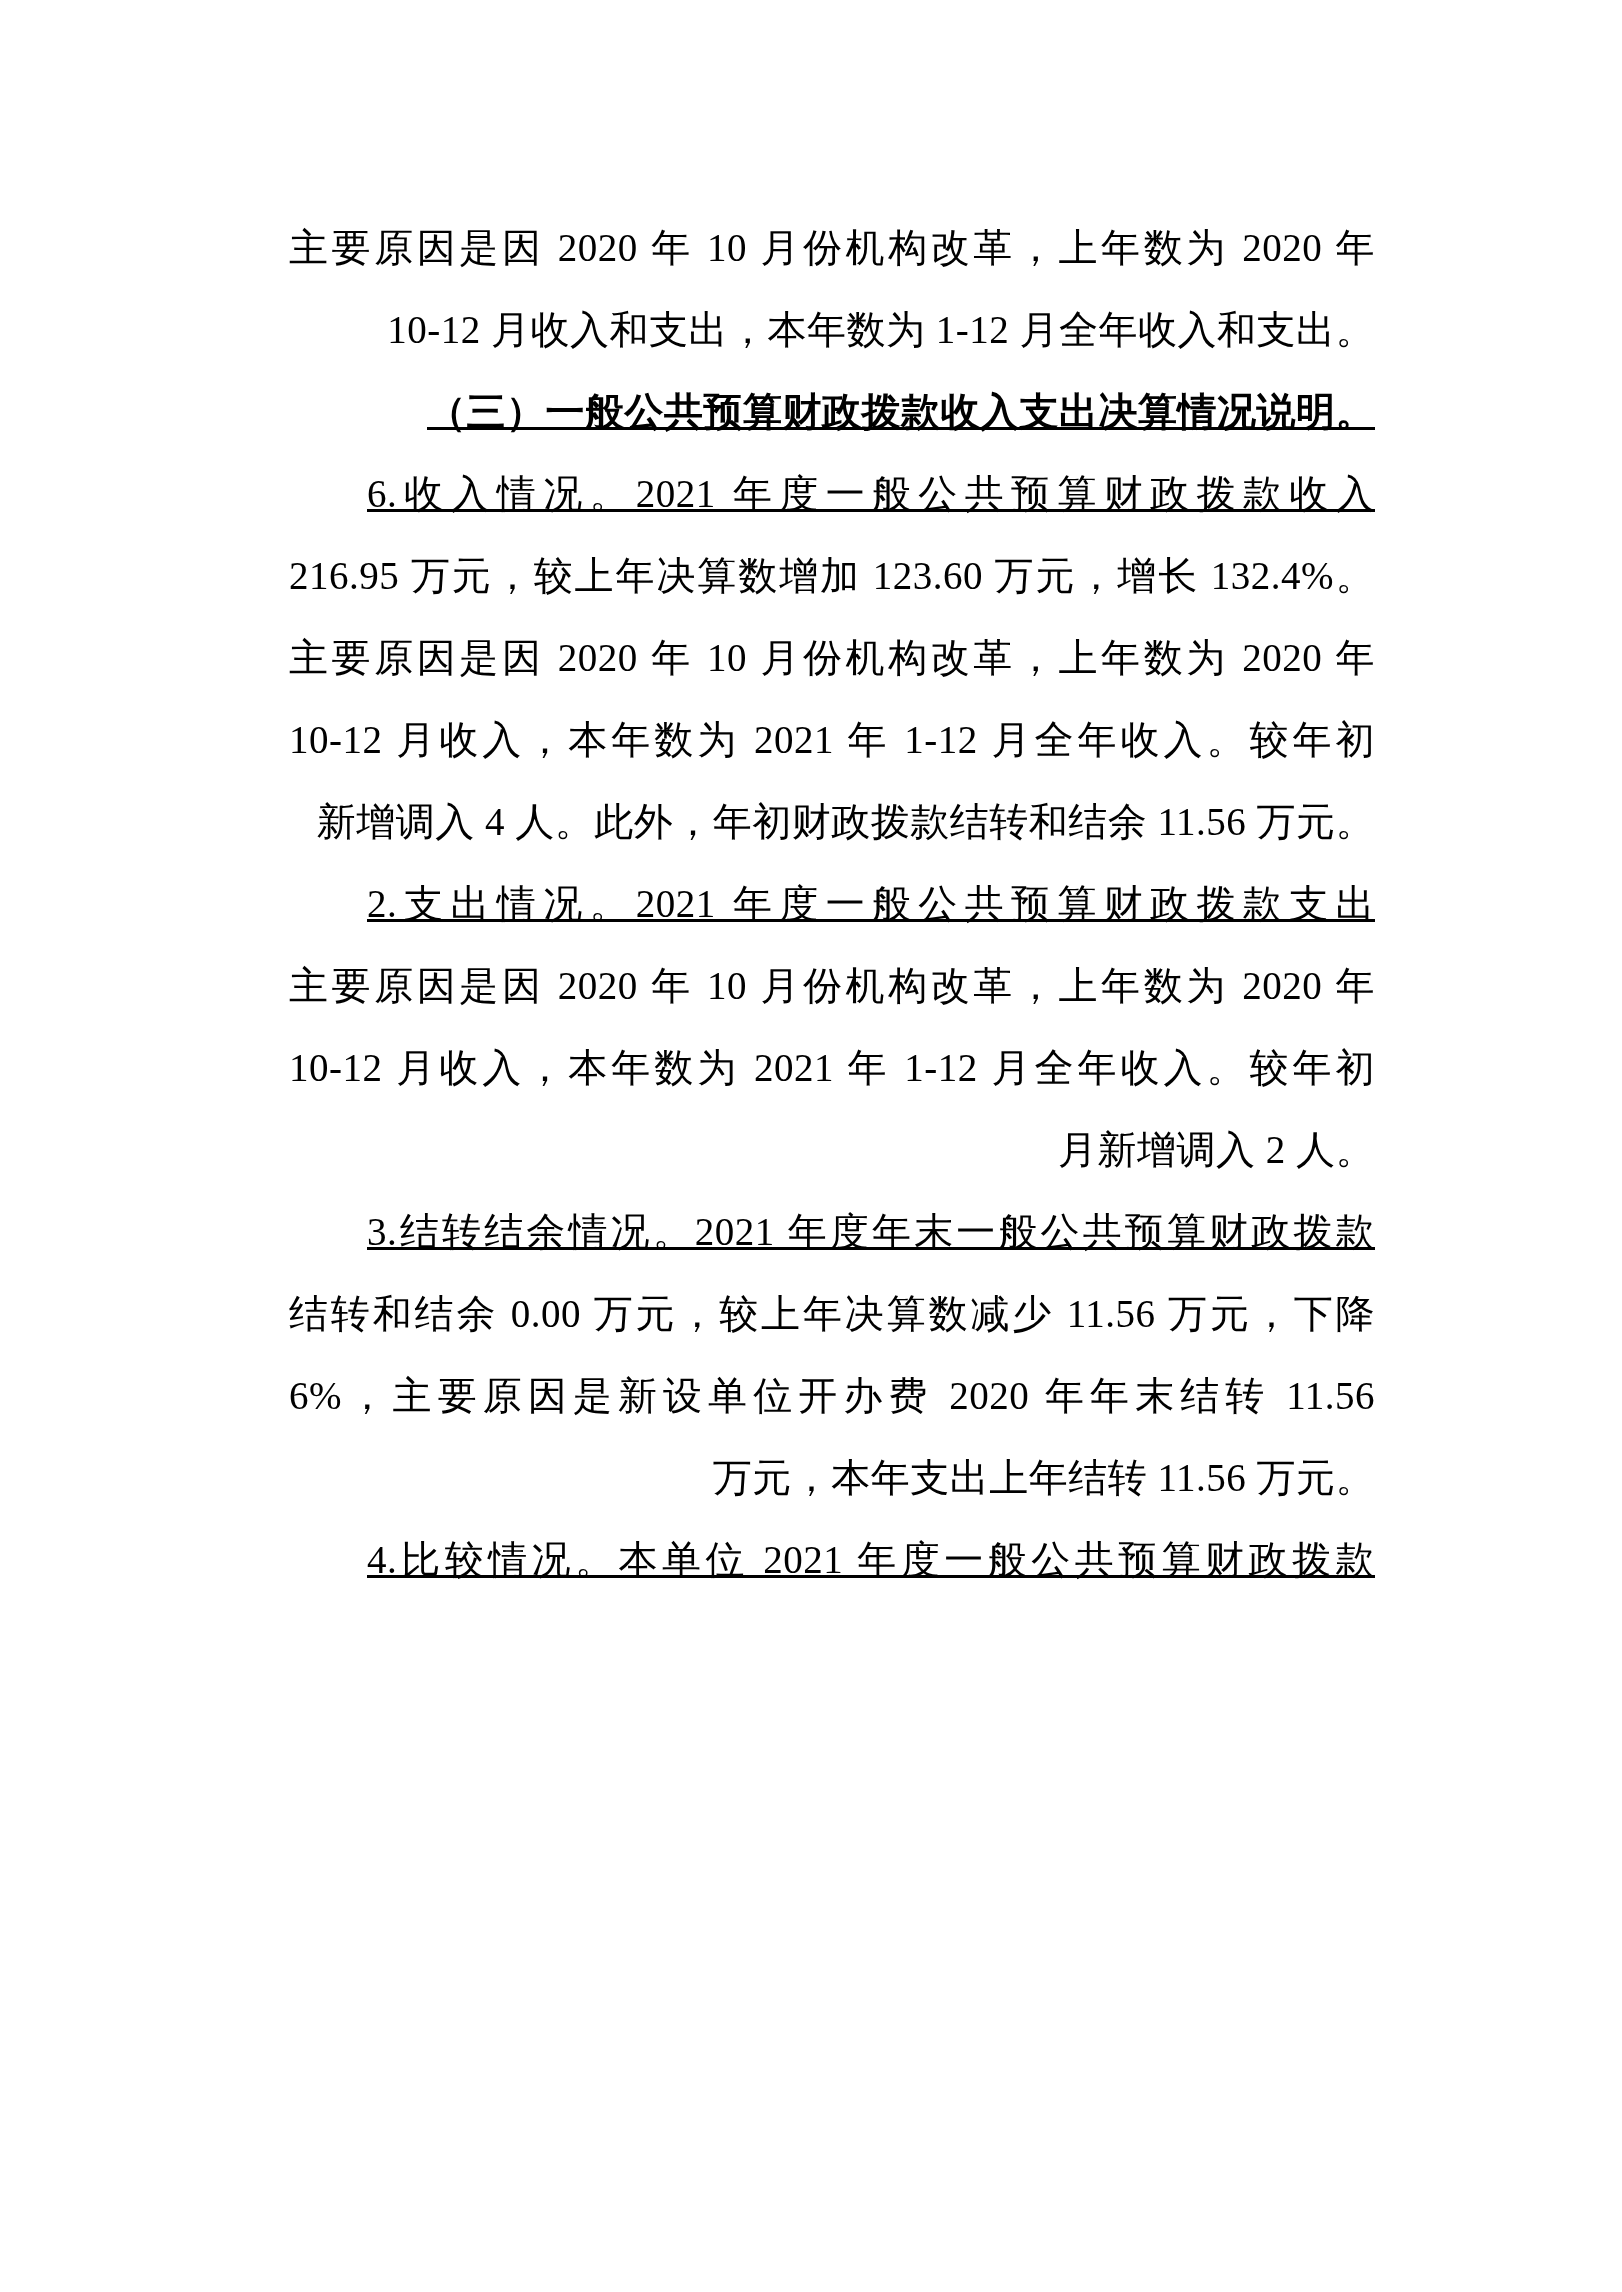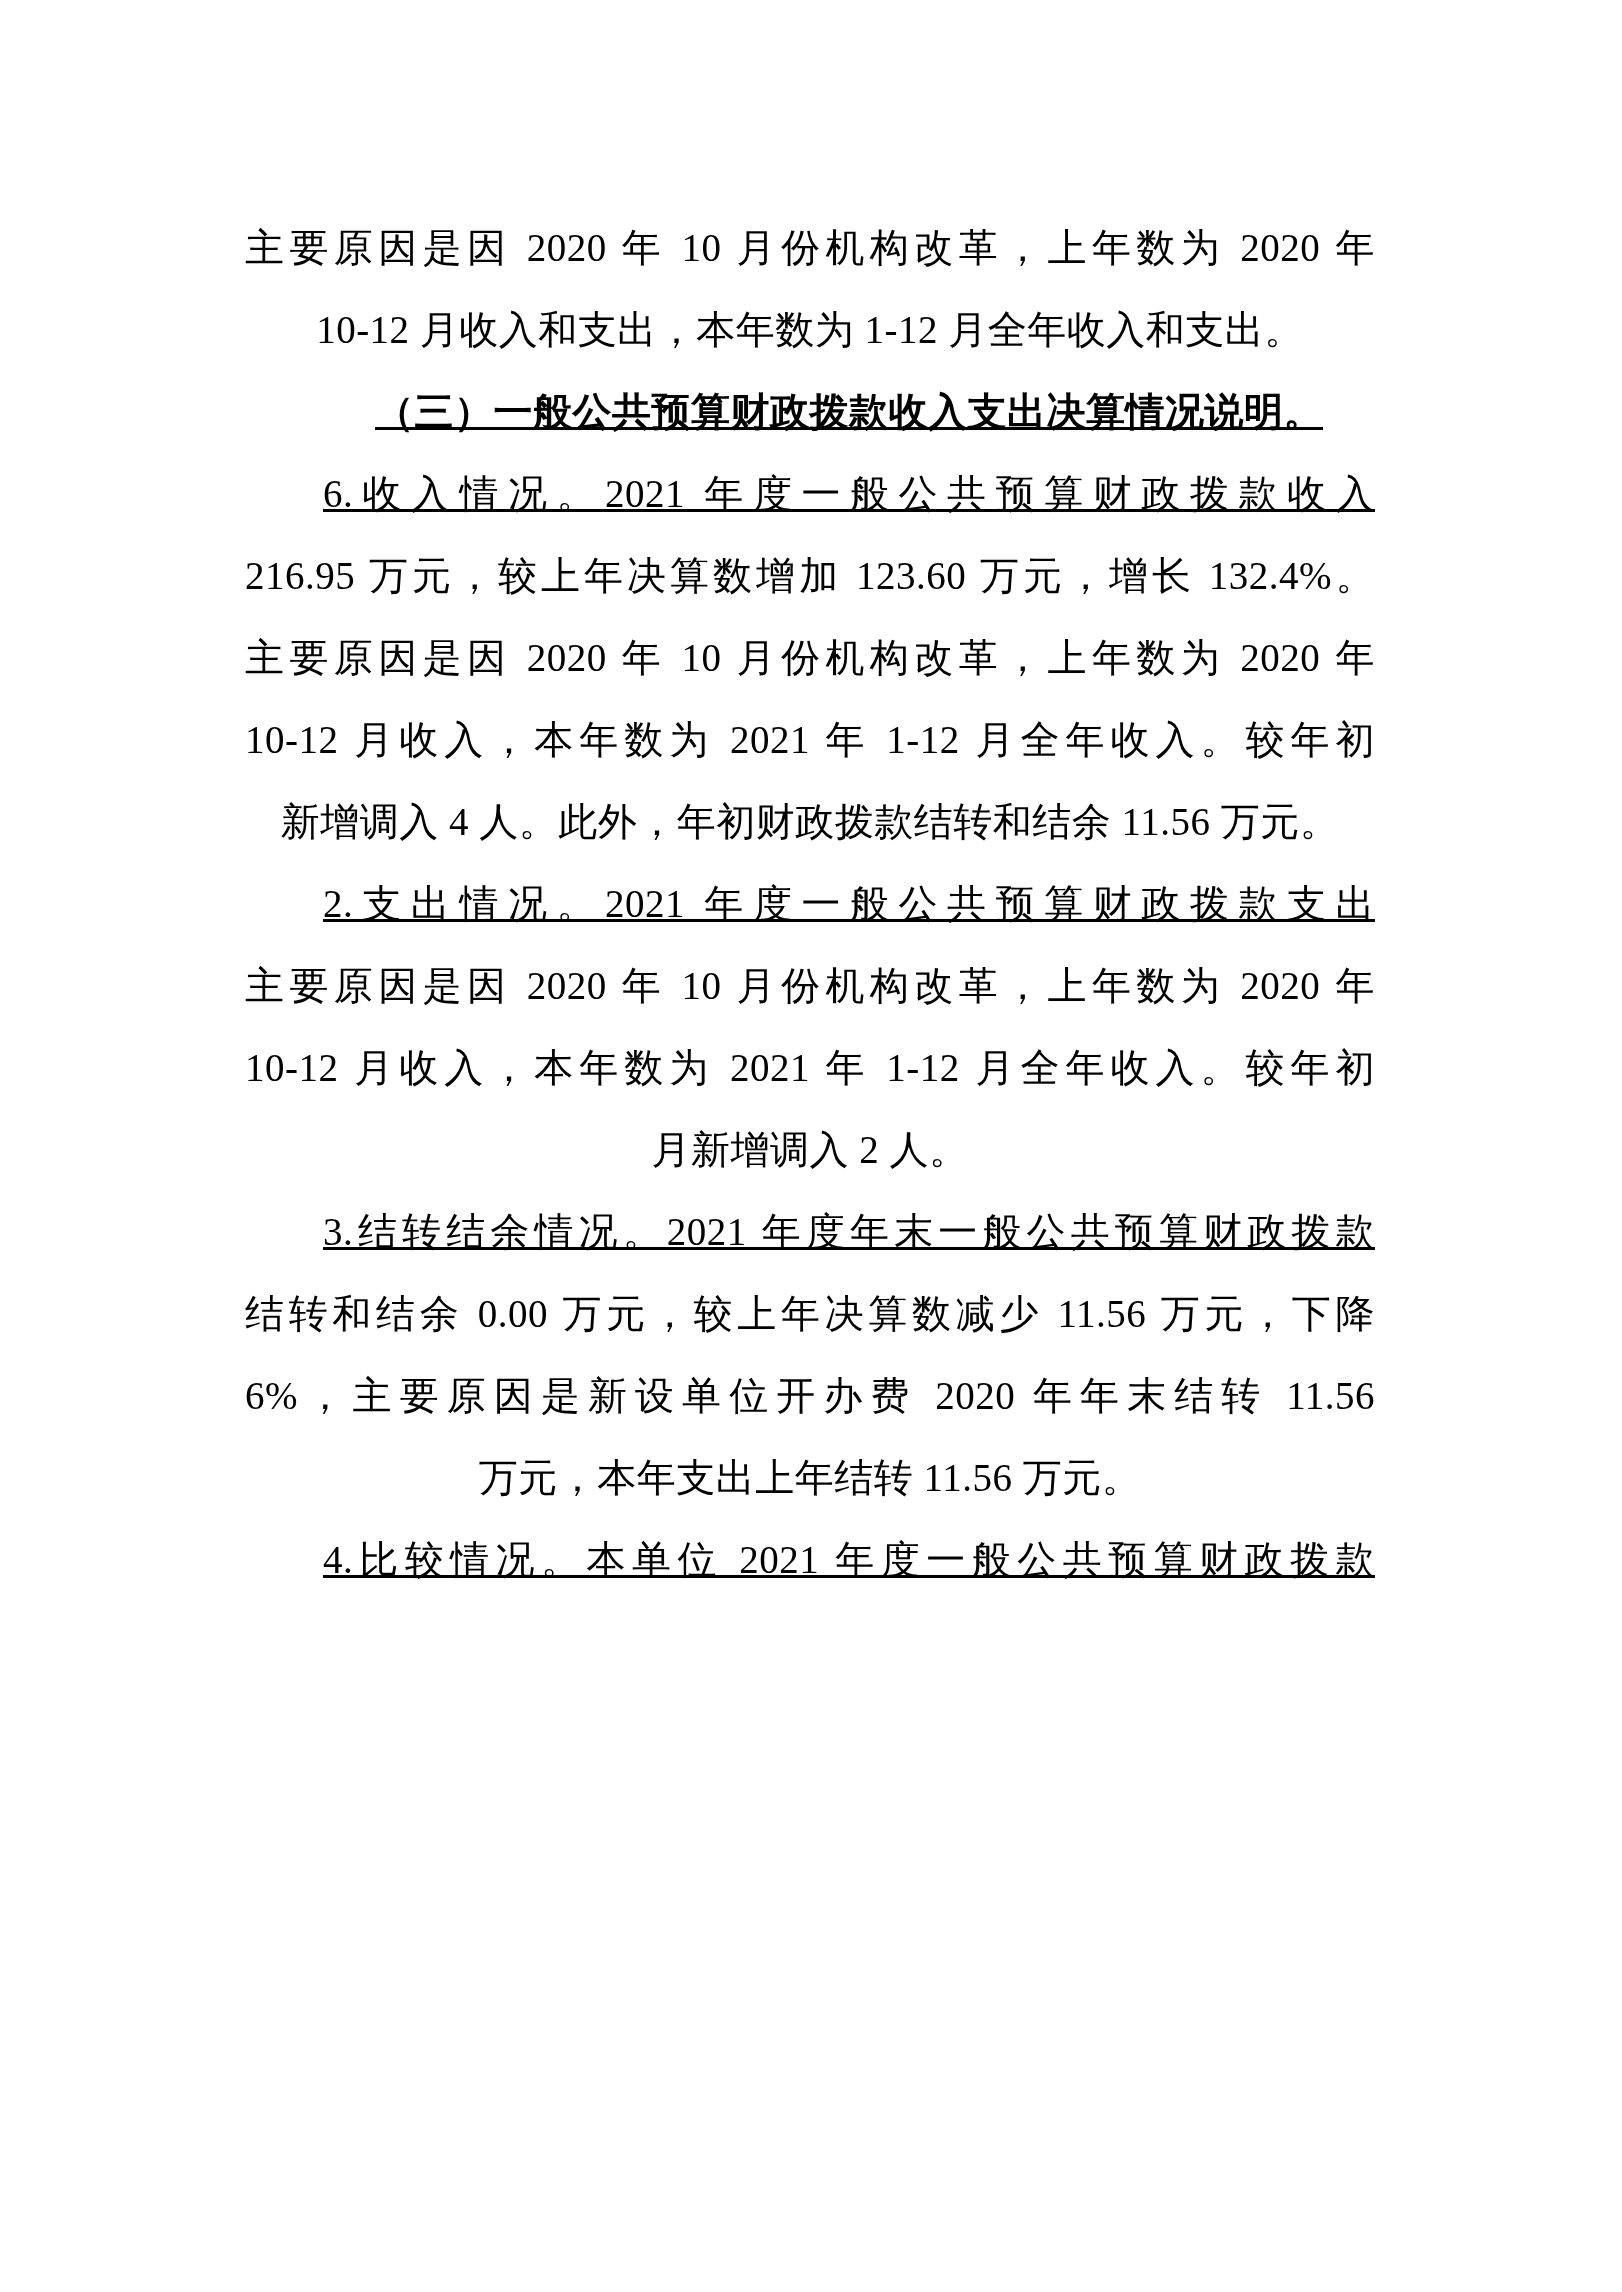--- a/index.html
+++ b/index.html
@@ -29,25 +29,26 @@
     margin: 0;
     padding: 0;
   }
   .paragraph.bold .line {
     font-weight: 700;
   }
   .line {
     font-size: 39px;
     line-height: 82px;
     letter-spacing: 0.5px;
-    text-align: center;
+    text-align: right;
   }
   .line.full {
     text-align: justify;
     text-align-last: justify;
+    margin-left: 44px;
   }
   .line.indent {
     text-indent: 78px;
     text-decoration: underline;
   }
 </style>
 </head>
 <body>
 
 <div class="page">

